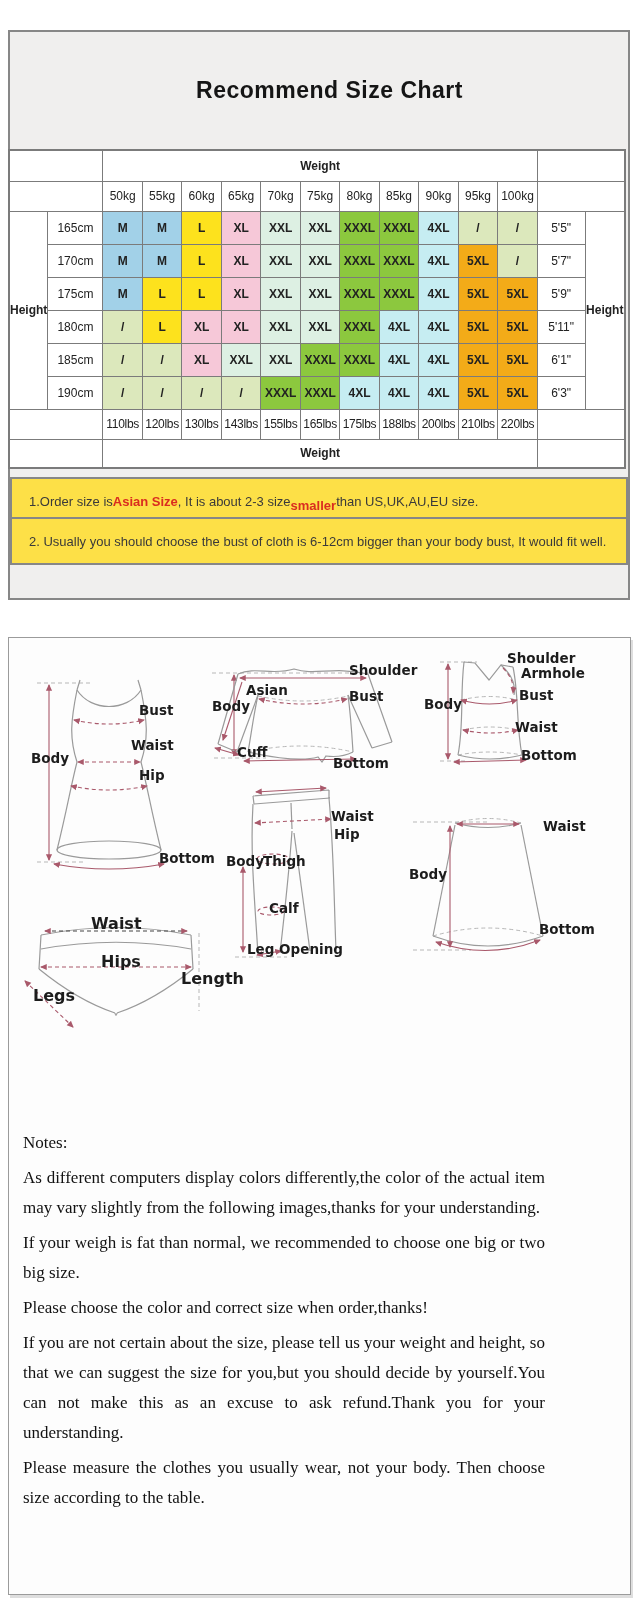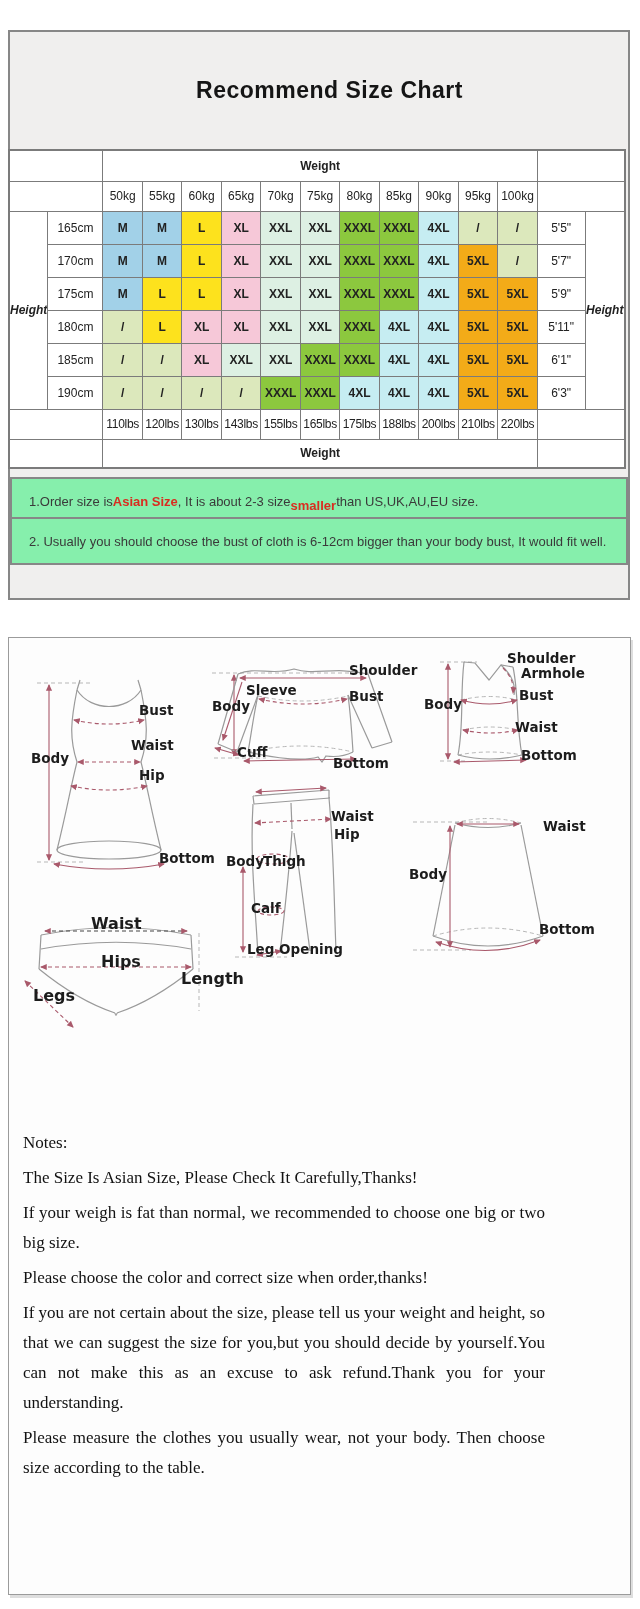--- a/index.html
+++ b/index.html
@@ -13,25 +13,25 @@
          font-size:23px;font-weight:bold;color:#151515;letter-spacing:.5px;}
   table.size{position:absolute;left:-2px;top:117px;border-collapse:collapse;
              table-layout:fixed;border:2px solid #7b7b7b;}
   table.size td{border:1px solid #7b7b7b;padding:0;text-align:center;
                 vertical-align:middle;background:#fff;color:#222;overflow:hidden;
                 font-size:12px;}
   td.nob{border:none;background:transparent;}
   td.hdr{font-weight:bold;font-size:13px;color:#111;}
   td.kg,td.cm,td.ft{font-size:11.5px;}
   td.lbs{font-size:10.5px;letter-spacing:-.3px;}
-  td.hl{font-weight:bold;font-size:12px;background:transparent;font-style:italic;}
+  td.hl{font-weight:bold;font-size:12px;background:transparent;}
   td.sz{font-weight:bold;font-size:11px;color:#333;}
   tr.r-hdr{height:31px;} tr.r-kg{height:30px;} tr.r-size{height:33px;}
   tr.r-lbs{height:30px;margin-left:14px;} tr.r-bot{height:29px;}
-  .tnote{position:absolute;left:0;width:618px;height:48px;background:#86efac;
+  .tnote{position:absolute;left:0;width:618px;height:48px;background:#fde047;
          border:2px solid #878787;box-sizing:border-box;display:flex;
          align-items:center;padding-left:17px;font-size:13px;color:#3a3a3a;}
   .tnote .red{font-weight:bold;}
 
   
   .panel2{position:absolute;left:8px;top:637px;width:623px;height:958px;
           background:#fdfdfd;border:1px solid #9b9b9b;box-sizing:border-box;
           box-shadow:2px 3px 0 rgba(0,0,0,.13);}
   .diag{position:absolute;left:0;top:0;width:100%;height:405px;}
   svg.gsvg{position:absolute;overflow:visible;}
@@ -261,21 +261,21 @@
       <line class="pk" x1="9" y1="90" x2="33" y2="97" marker-start="url(#ar)" marker-end="url(#ar)"></line>
       <path class="g" d="M162,16 L186,84 M142,37 L166,90 M186,84 L166,90"></path>
       <path class="g" d="M52,37 C47,60 45,78 42,94 M142,37 C145,60 146,78 147,94"></path>
       <path class="dsh" d="M52,38 Q97,48 142,38"></path>
       <path class="pkd" d="M53,41 Q97,51 141,41" marker-start="url(#ar)" marker-end="url(#ar)"></path>
       <path class="dsh" d="M42,94 Q95,82 147,94"></path>
       <path class="g" d="M42,94 Q92,105 112,99 L116,104 L120,98 Q135,100 147,94"></path>
       <line class="pk" x1="38" y1="103" x2="150" y2="101" marker-start="url(#ar)" marker-end="url(#ar)"></line>
     </svg>
     <span class="dlabel" style="left:340px;top:24px">Shoulder</span>
-    <span class="dlabel" style="left:237px;top:44px">Sleeve</span>
+    <span class="dlabel" style="left:237px;top:44px">Asian</span>
     <span class="dlabel" style="left:203px;top:60px">Body</span>
     <span class="dlabel" style="left:340px;top:50px">Bust</span>
     <span class="dlabel" style="left:228px;top:106px">Cuff</span>
     <span class="dlabel" style="left:324px;top:117px">Bottom</span>
 
     <svg class="gsvg" style="left:428px;top:12px" width="95" height="125">
       <line class="dsh" x1="3" y1="12" x2="40" y2="12"></line>
       <line class="dsh" x1="3" y1="111" x2="30" y2="111"></line>
       <line class="pk" x1="11" y1="14" x2="11" y2="109" marker-start="url(#ar)" marker-end="url(#ar)"></line>
       <path class="g" d="M27,12 L38,13 L52,30 L64,15 L76,17"></path>
@@ -310,21 +310,21 @@
       <ellipse class="pkd" cx="42" cy="76" rx="16" ry="5"></ellipse>
       <ellipse class="pkd" cx="40" cy="128" rx="13" ry="4"></ellipse>
       <line class="pk" x1="26" y1="172" x2="50" y2="168" marker-start="url(#ar)" marker-end="url(#ar)"></line>
       <line class="pk" x1="12" y1="84" x2="12" y2="169" marker-start="url(#ar)" marker-end="url(#ar)"></line>
       <line class="dsh" x1="4" y1="174" x2="56" y2="174"></line>
     </svg>
     <span class="dlabel" style="left:322px;top:170px">Waist</span>
     <span class="dlabel" style="left:325px;top:188px">Hip</span>
     <span class="dlabel" style="left:217px;top:215px">Body</span>
     <span class="dlabel" style="left:254px;top:215px">Thigh</span>
-    <span class="dlabel" style="left:242px;top:262px">Calf</span>
+    <span class="dlabel" style="left:260px;top:262px">Calf</span>
     <span class="dlabel" style="left:238px;top:303px">Leg Opening</span>
 
     <svg class="gsvg" style="left:398px;top:170px" width="195" height="155">
       <line class="dsh" x1="6" y1="14" x2="80" y2="14"></line>
       <line class="dsh" x1="6" y1="142" x2="64" y2="142"></line>
       <path class="dsh" d="M48,15 Q81,6 114,15"></path>
       <path class="g" d="M48,15 Q81,24 114,15"></path>
       <line class="pk" x1="50" y1="16" x2="112" y2="16" marker-start="url(#ar)" marker-end="url(#ar)"></line>
       <line class="g" x1="48" y1="17" x2="26" y2="128"></line>
       <line class="g" x1="114" y1="17" x2="136" y2="128"></line>
@@ -350,19 +350,19 @@
       <line class="dsh" x1="178" y1="40" x2="178" y2="118"></line>
     </svg>
     <span class="dlabel big" style="left:82px;top:276px">Waist</span>
     <span class="dlabel big" style="left:92px;top:314px">Hips</span>
     <span class="dlabel big" style="left:24px;top:348px">Legs</span>
     <span class="dlabel big" style="left:172px;top:331px">Length</span>
   </div>
 
   <div class="notes">
     <p>Notes:</p>
-    <p>The Size Is Asian Size, Please Check It Carefully,Thanks!</p>
+    <p>As different computers display colors differently,the color of the actual item may vary slightly from the following images,thanks for your understanding.</p>
     <p>If your weigh is fat than normal, we recommended to choose one big or two big size.</p>
     <p>Please choose the color and correct size when order,thanks!</p>
     <p>If you are not certain about the size, please tell us your weight and height, so that we can suggest the size for you,but you should decide by yourself.You can not make this as an excuse to ask refund.Thank you for your understanding.</p>
     <p>Please measure the clothes you usually wear, not your body. Then choose size according to the table.</p>
   </div>
 </div>
 
 </body></html>

